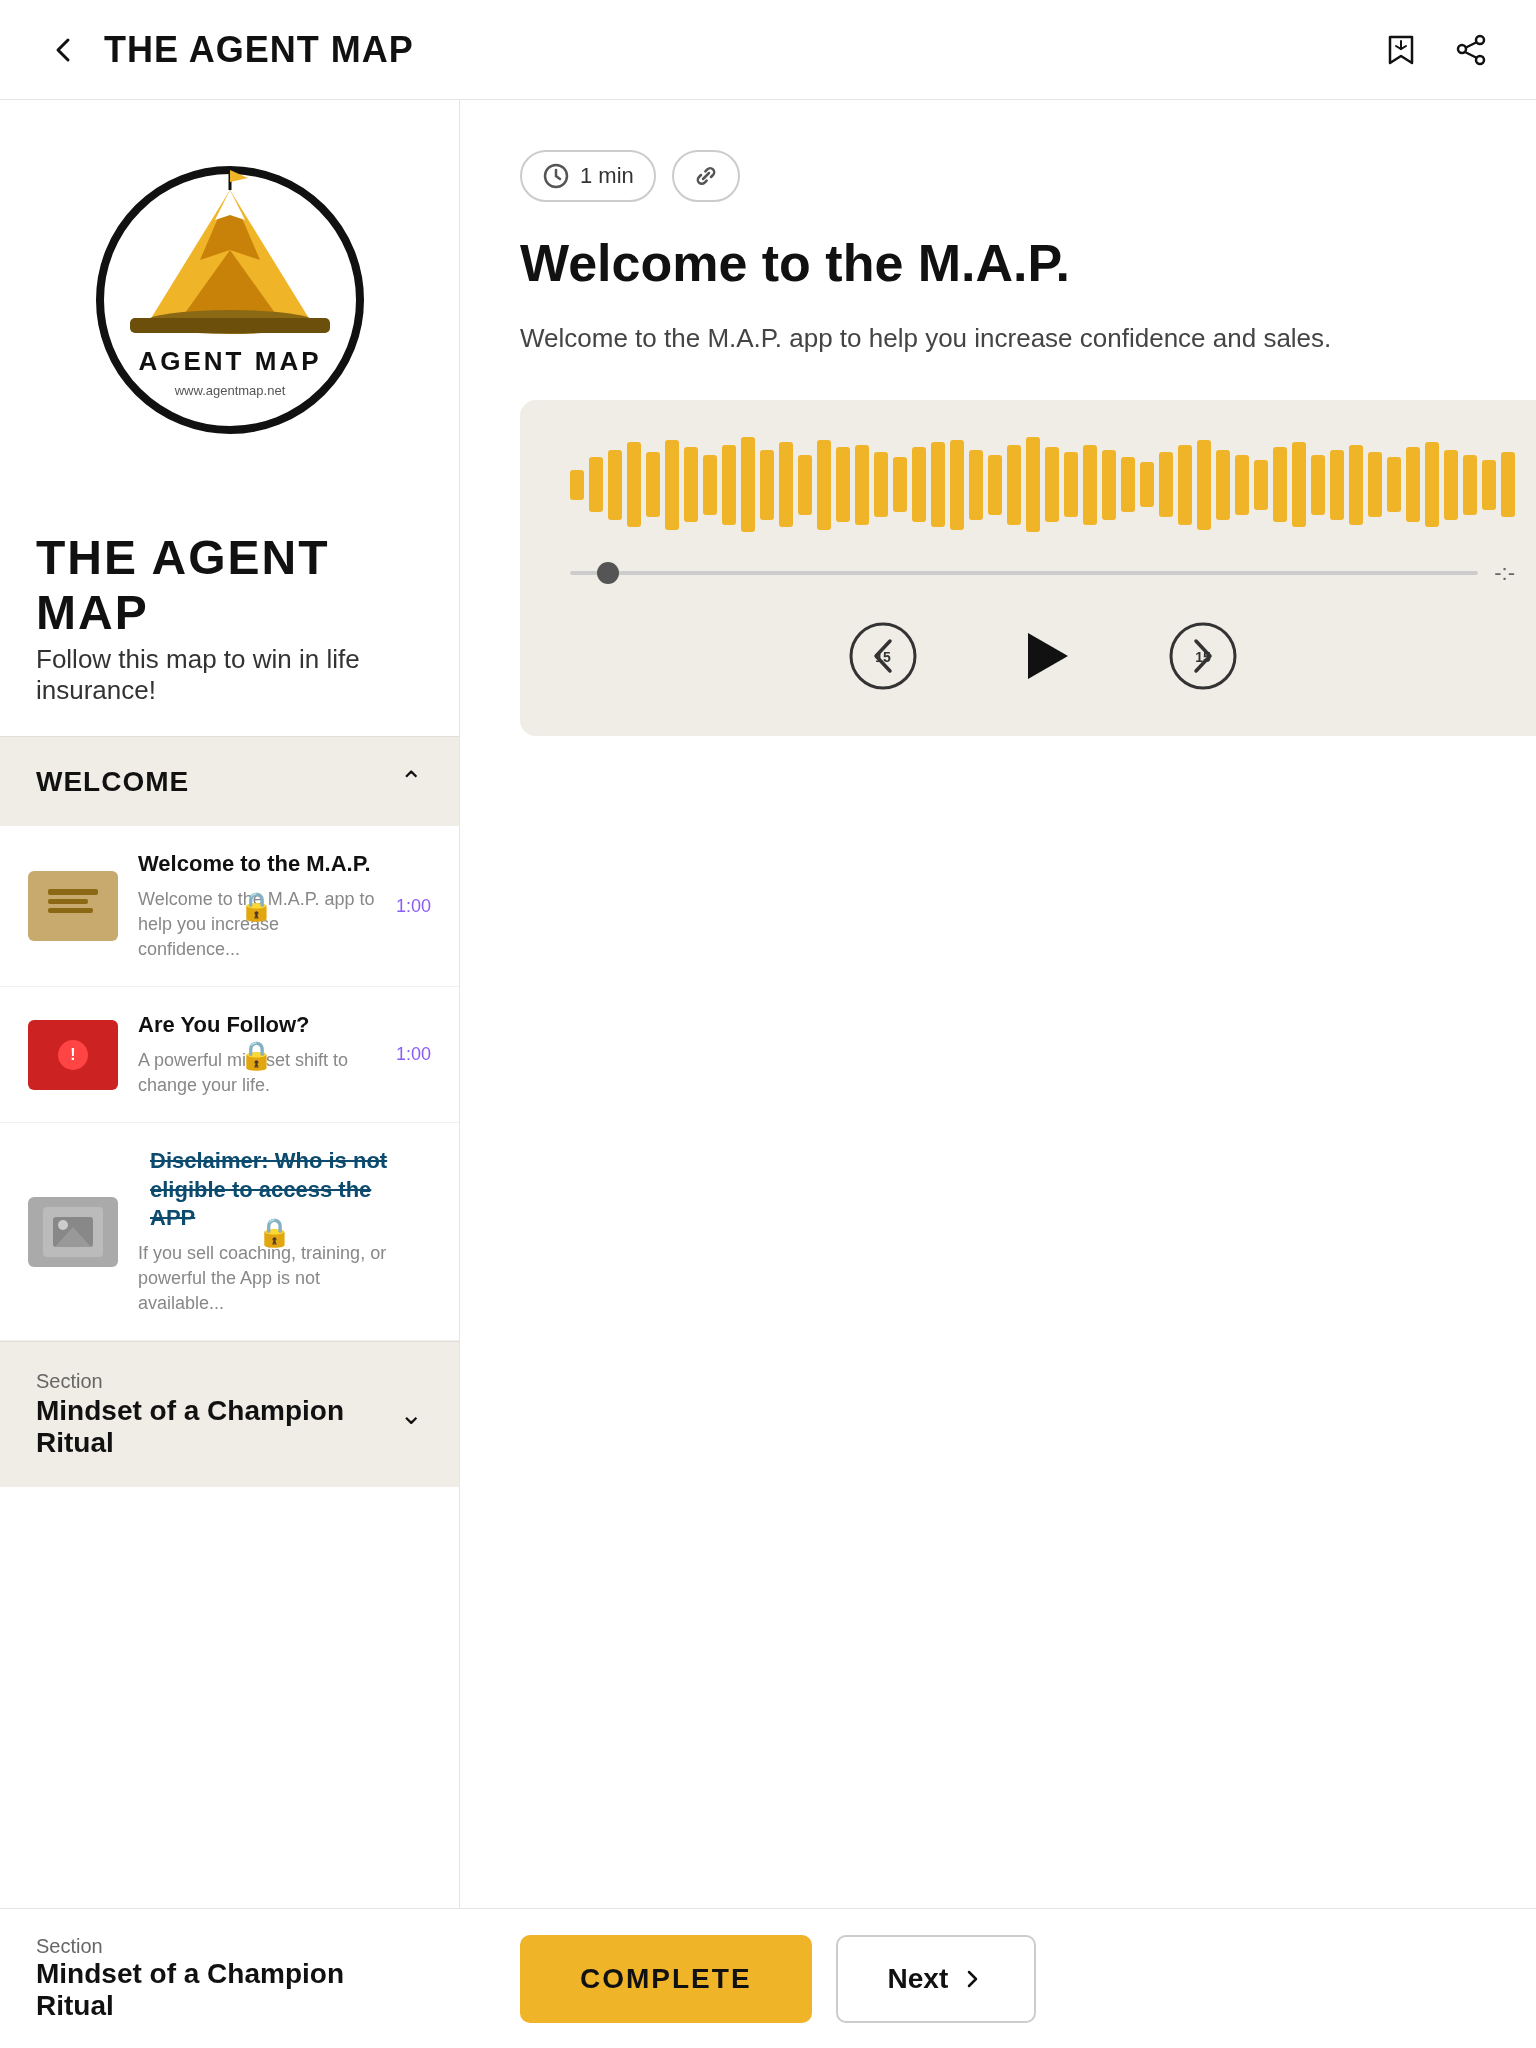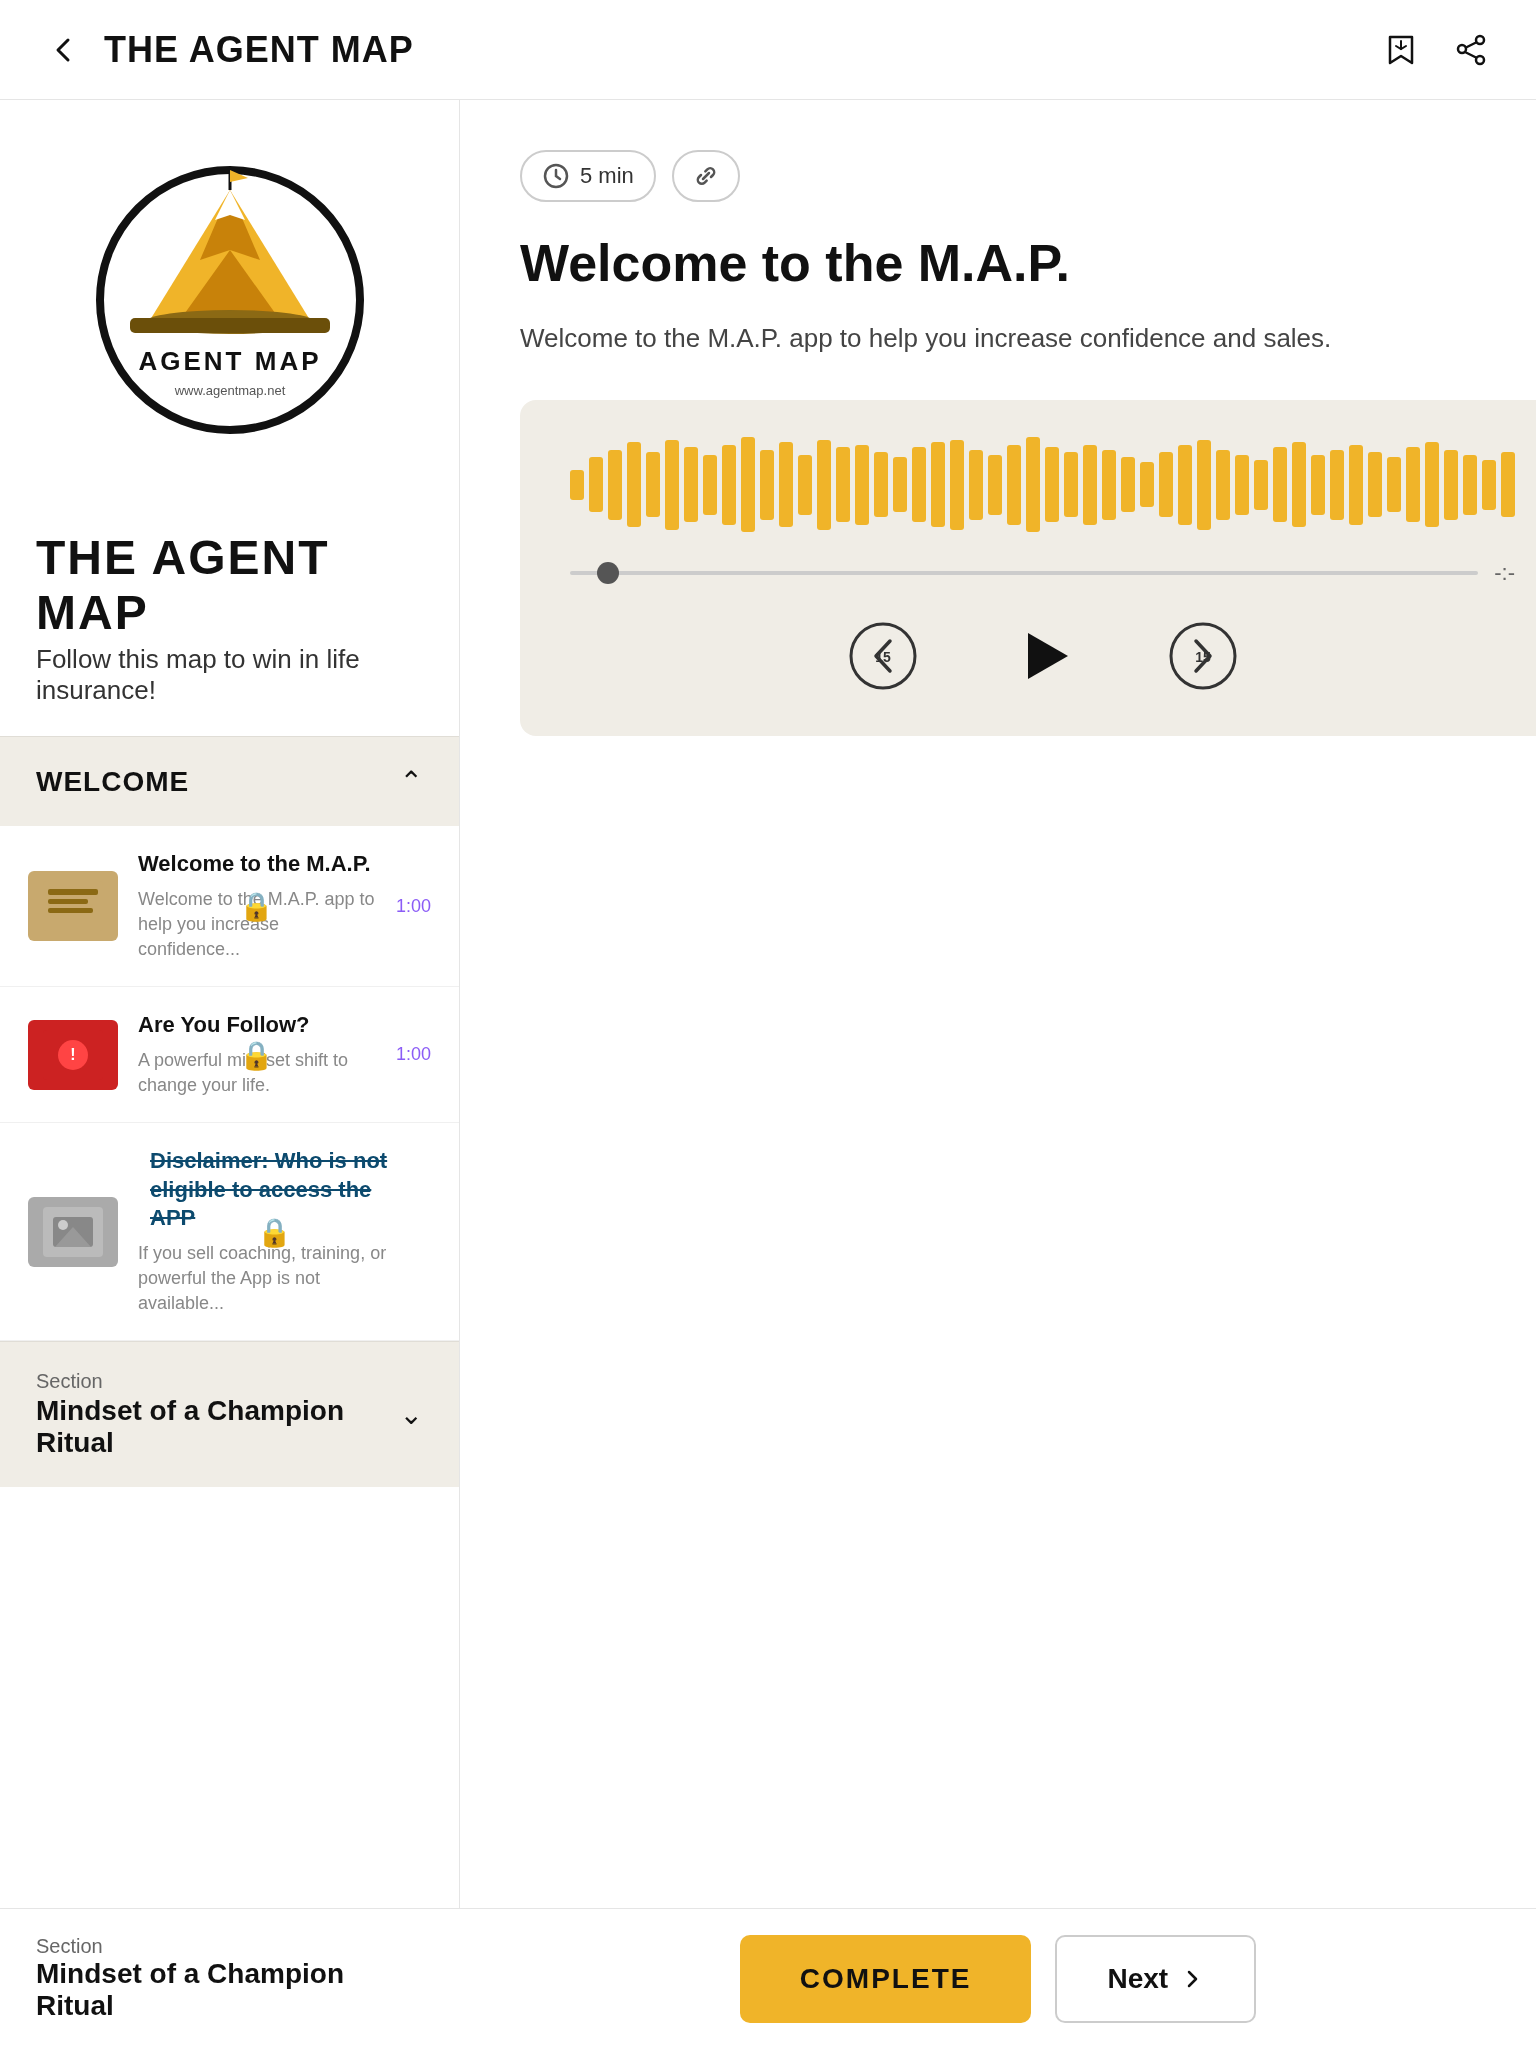--- a/index.html
+++ b/index.html
@@ -322,21 +322,21 @@
       font-size: 28px;
       font-weight: 700;
       color: #111;
     }
     .bottom-right {
       flex: 1;
       padding: 0 60px;
       display: flex;
       align-items: center;
       gap: 24px;
-      justify-content: center;
+      justify-content: flex-start;
     }
     .complete-btn {
       background: #f0b429;
       color: #111;
       border: none;
       border-radius: 10px;
       padding: 28px 60px;
       font-size: 28px;
       font-weight: 800;
       letter-spacing: 2px;
@@ -496,21 +496,21 @@
     </div>
   </div>
 
   <div class="right-panel">
     <div class="duration-row">
       <div class="duration-badge">
         <svg width="28" height="28" viewBox="0 0 28 28" fill="none">
           <circle cx="14" cy="14" r="11" stroke="#555" stroke-width="2.5"></circle>
           <path d="M14 8v6l4 3" stroke="#555" stroke-width="2.5" stroke-linecap="round"></path>
         </svg>
-        <span>5 min</span>
+        <span>1 min</span>
       </div>
       <div class="link-badge">
         <svg width="28" height="28" viewBox="0 0 28 28" fill="none">
           <path d="M11 17l6-6M9 13l-2 2a4 4 0 0 0 5.66 5.66l2-2M19 15l2-2a4 4 0 0 0-5.66-5.66l-2 2" stroke="#555" stroke-width="2.5" stroke-linecap="round"></path>
         </svg>
       </div>
     </div>
 
     <h1 class="content-title">Welcome to the M.A.P.</h1>
     <p class="content-desc">Welcome to the M.A.P. app to help you increase confidence and sales.</p>

